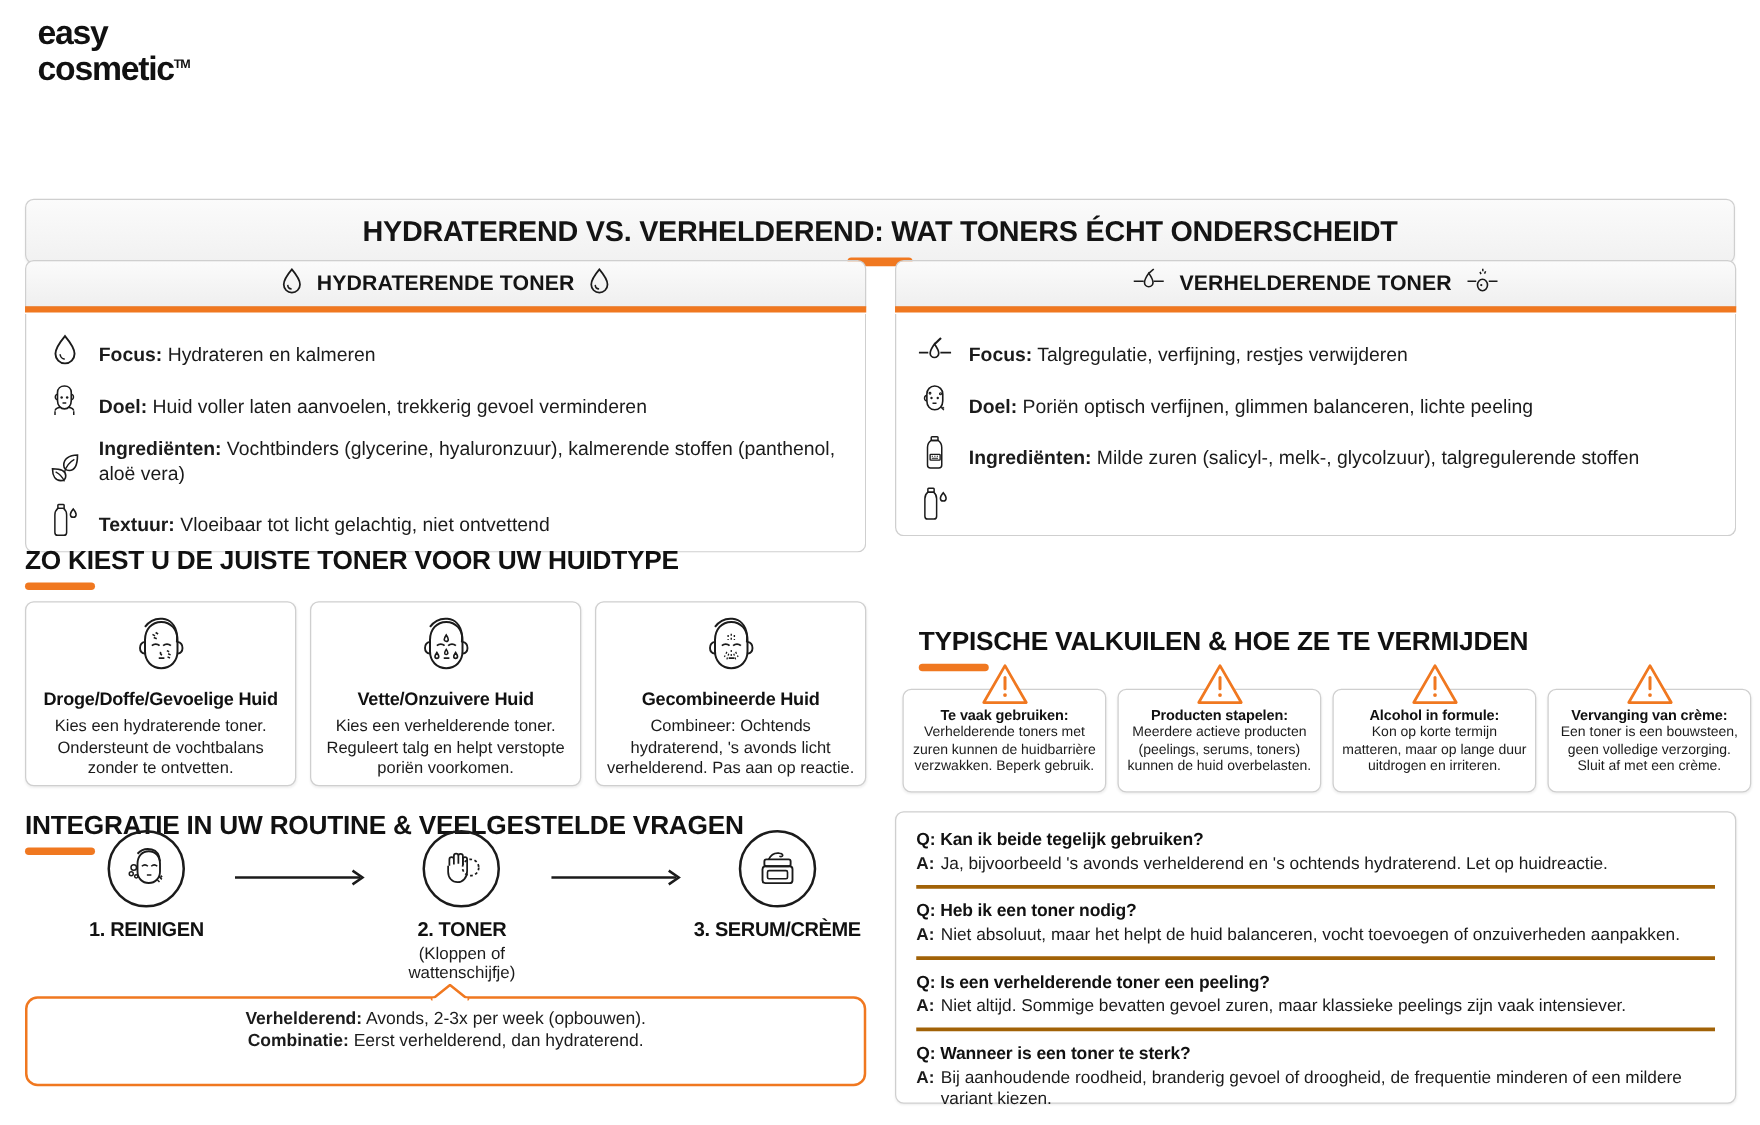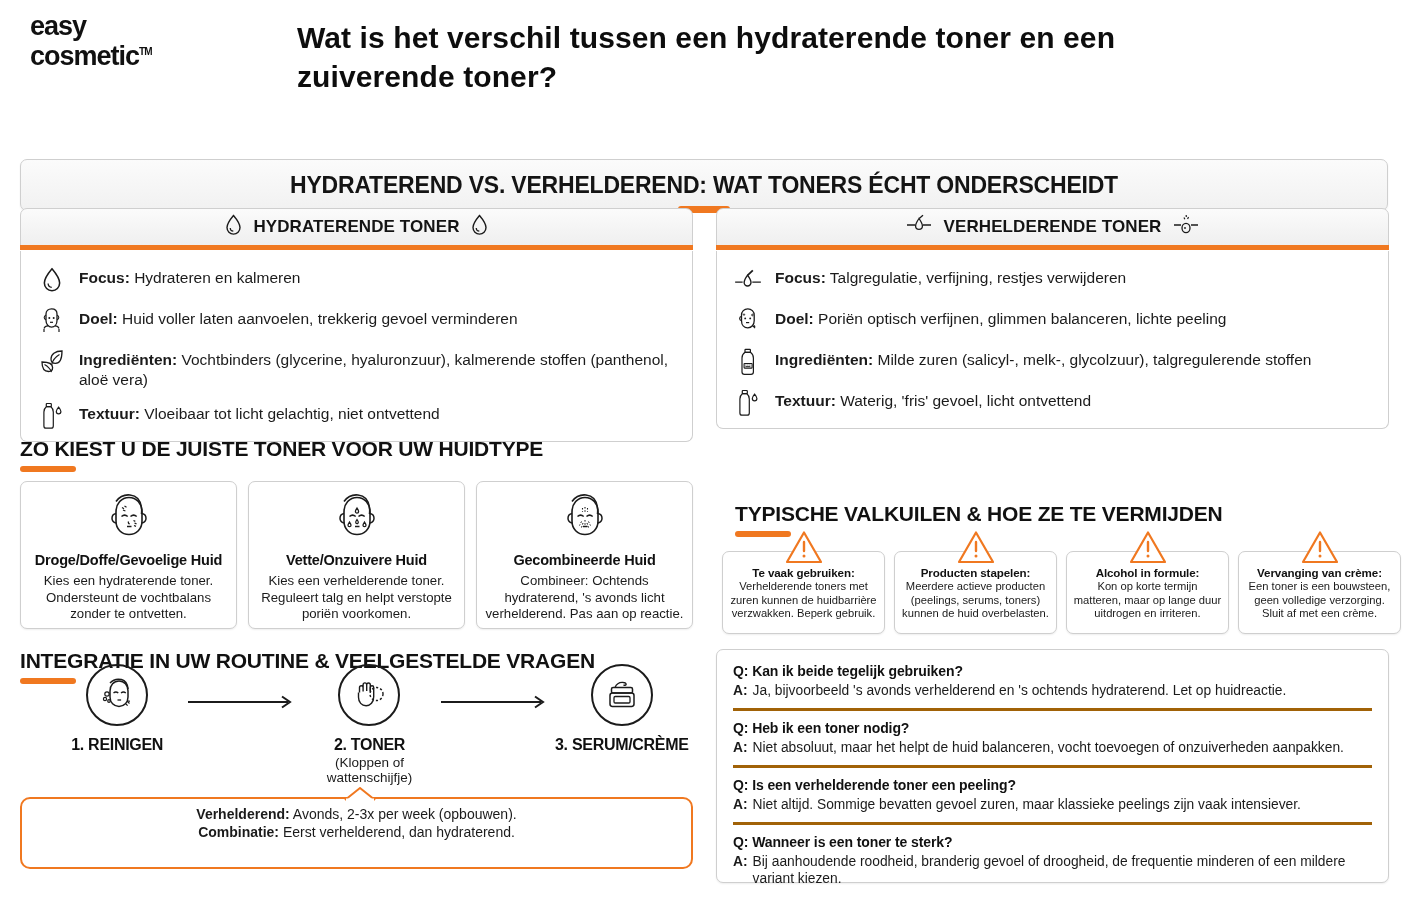--- a/index.html
+++ b/index.html
@@ -57,21 +57,21 @@
     content: ""; position: absolute; left: -1px; right: -1px; bottom: -5px;
     height: 5px; background: #f07820;
   }
   .col-head-label { font-size: 17px; font-weight: 800; letter-spacing: 0.1px; color: #141414; }
 
   .col-body {
     border: 1px solid #cfcfcf; border-top: none; border-radius: 0 0 7px 7px;
     padding: 14px 16px 10px 16px; margin-top: 5px; min-height: 156px;
     background: #fff;
   }
-  .frow { display: flex; align-items: flex-start; gap: 12px; margin-bottom: 11px; }
+  .frow { display: flex; align-items: flex-end; gap: 12px; margin-bottom: 11px; }
   .frow:last-child { margin-bottom: 0; }
   .fico { width: 30px; min-width: 30px; height: 30px; display: flex; align-items: center; justify-content: center; }
   .ftext { font-size: 15.5px; line-height: 20px; padding-top: 3px; color: #1b1b1b; }
   .ftext b { font-weight: 800; }
 
   
   .sec-h { font-size: 21px; font-weight: 800; letter-spacing: -0.2px; color: #111; position: relative; }
   .sec-h .bar { position: absolute; left: 0; bottom: -11px; width: 56px; height: 6px; border-radius: 3px; background: #f07820; }
 
   .h-skintype { position: absolute; left: 20px; top: 437px; }
@@ -125,21 +125,20 @@
 </head>
 <body>
 
 <div class="page">
 
   <div class="header">
     <div class="logo">
       <div class="logo-l1">easy</div>
       <div class="logo-l2"><span>cosmetic</span><span class="logo-tm">TM</span></div>
     </div>
-    <div class="main-title">Wat is het verschil tussen een hydraterende toner en een zuiverende toner?</div>
   </div>
 
   <div class="card banner">
     <div class="banner-title">
       <span>HYDRATEREND VS. VERHELDEREND: WAT TONERS ÉCHT ONDERSCHEIDT</span>
       <span class="banner-underline"></span>
     </div>
   </div>
 
   <div class="compare col-left">
@@ -272,21 +271,20 @@
       </div>
 
       <div class="frow">
         <span class="fico">
           <svg width="24" height="28" viewBox="0 0 24 28">
             <rect x="6.3" y="1.5" width="5" height="3.2" rx="0.6" fill="none" stroke="#1b1b1b" stroke-width="1.2"></rect>
             <path d="M6.3 4.7c-1.6 1.3-2.4 3-2.4 5.2v14c0 1.4.8 2.3 2.2 2.3h5c1.4 0 2.2-.9 2.2-2.3v-14c0-2.2-.8-3.9-2.4-5.2z" fill="none" stroke="#1b1b1b" stroke-width="1.2"></path>
             <path d="M18.6 5.2c0 0-2.3 2.8-2.3 4.4a2.3 2.3 0 0 0 4.6 0c0-1.6-2.3-4.4-2.3-4.4z" fill="none" stroke="#1b1b1b" stroke-width="1.2"></path>
           </svg>
         </span>
-        <span class="ftext"><b>Textuur:</b> <span>Waterig, 'fris' gevoel, licht ontvettend</span></span>
       </div>
 
     </div>
   </div>
 
   <div class="sec-h h-skintype">
     <span>ZO KIEST U DE JUISTE TONER VOOR UW HUIDTYPE</span>
     <span class="bar"></span>
   </div>
 

